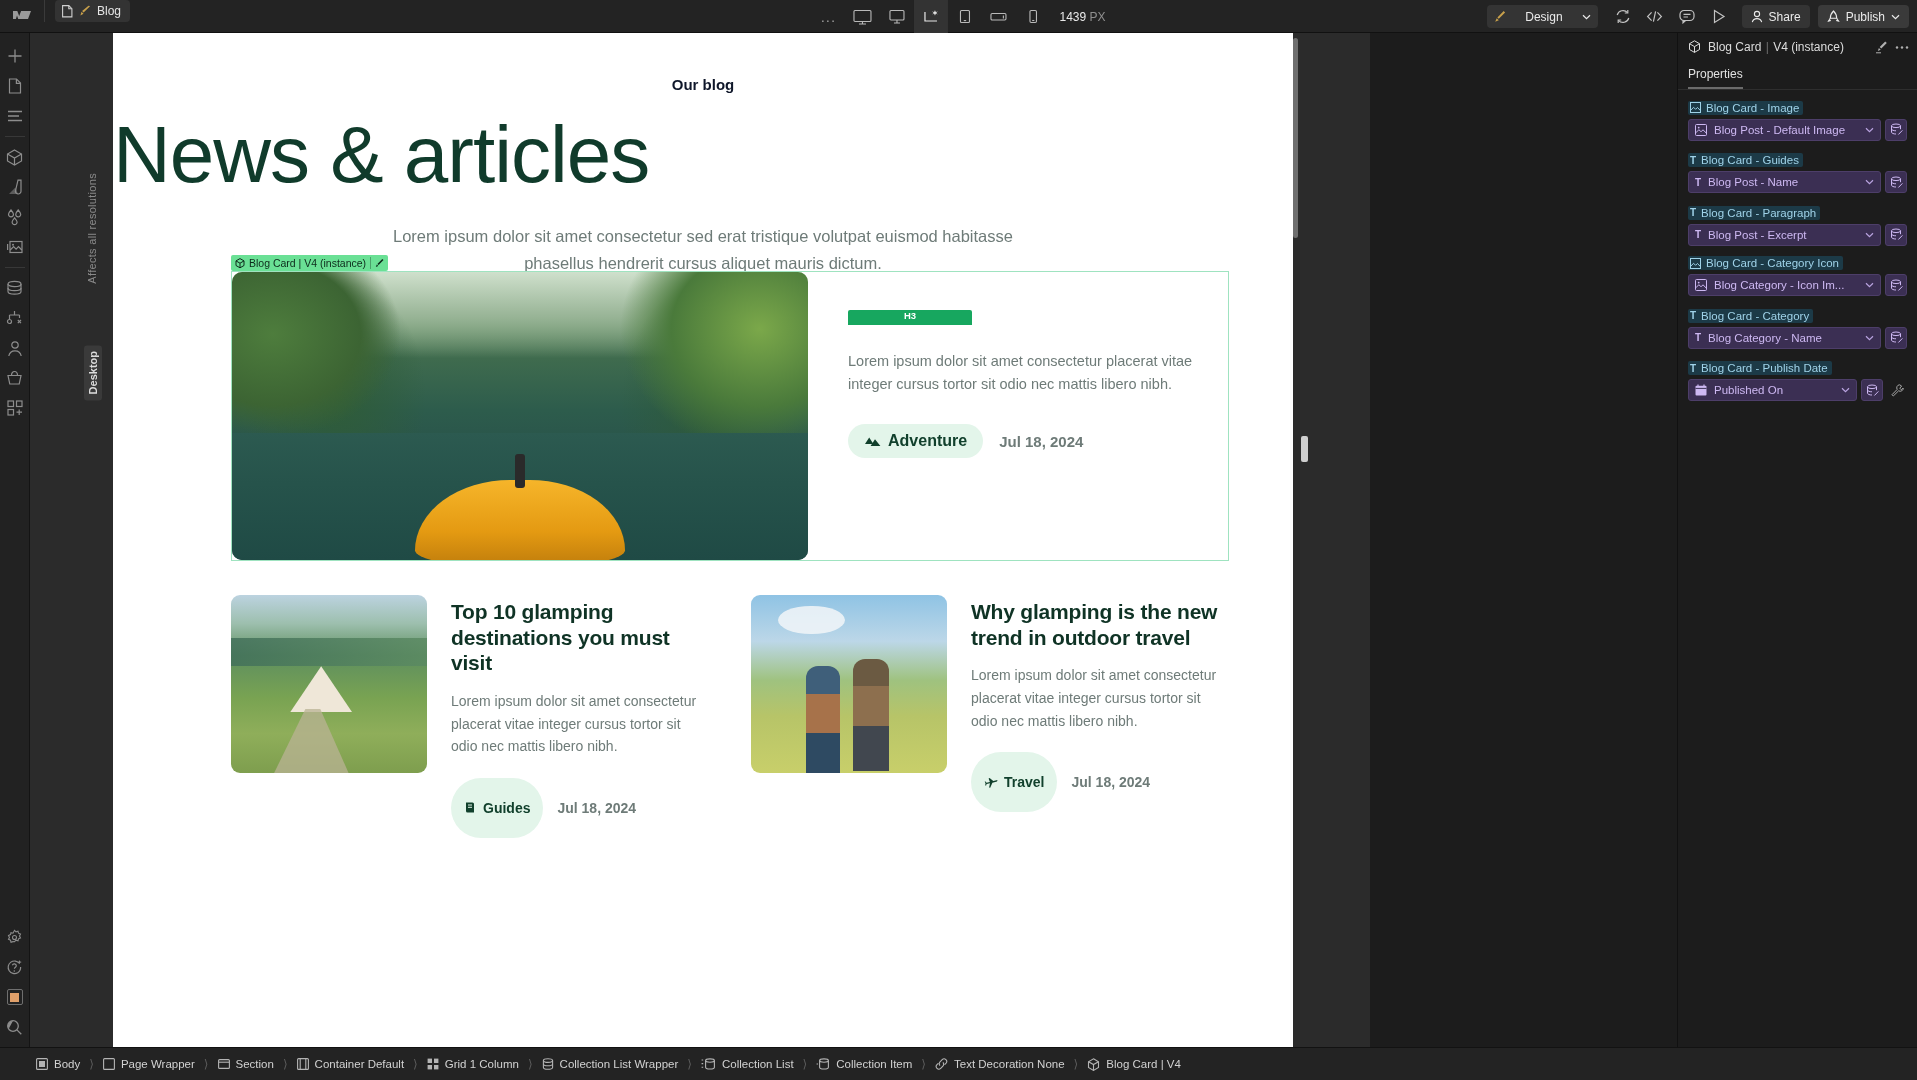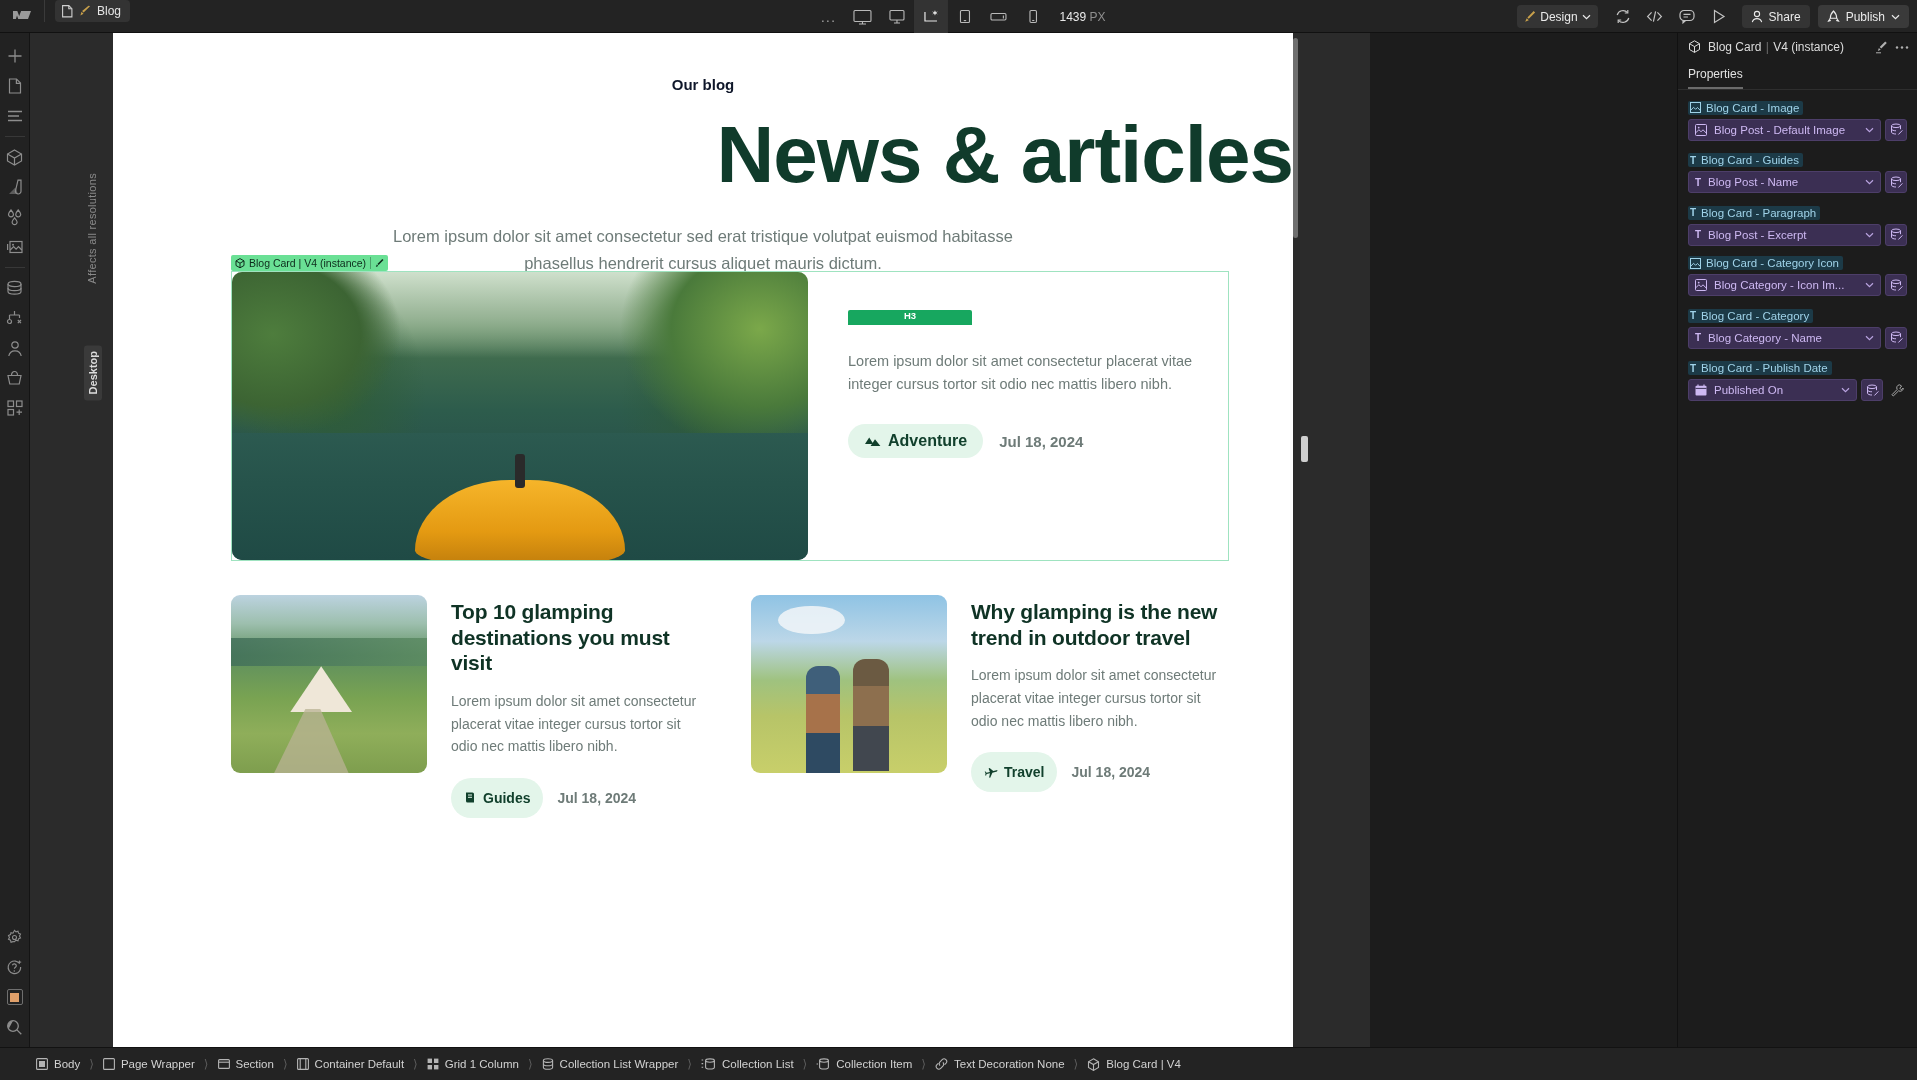--- a/index.html
+++ b/index.html
@@ -45,21 +45,21 @@
   }
   .bp.active { background: #333333; color: #e8e8e8; }
   .px-label { margin-left: 10px; font-size: 12px; color: #8f8f8f; }
   .px-label b { color: #e9e9e9; font-weight: 400; }
 
   .topbar-right {
     position: absolute; right: 8px; top: 0; height: 33px;
     display: flex; align-items: center; gap: 2px;
   }
   .design-pill {
-    display: flex; align-items: center; gap: 4px;
+    display: flex; align-items: center; gap: 19px;
     height: 23px; padding: 0 7px; margin-right: 8px;
     background: #343434; border-radius: 4px;
     font-size: 12px; color: #eaeaea;
   }
   .design-pill .pencil { color: #c8a04b; }
   .icon-btn {
     width: 30px; height: 33px; display: flex; align-items: center; justify-content: center;
     color: #c2c2c2;
   }
   .share-pill, .publish-pill {
@@ -121,24 +121,23 @@
     position: absolute; right: 62px; top: 403px; width: 7px; height: 26px;
     background: #cfcfcf; border-radius: 2px;
   }
 
   
   .eyebrow {
     margin-top: 43px; text-align: center;
     font-size: 15px; font-weight: bold; color: #0f172a;
   }
   .hero-title {
-    margin-top: 20px; text-align: right;
-    font-size: 80px; font-weight: bold; color: #103b2b; letter-spacing: -1px;
+    margin-top: 20px; text-align: left;
+    font-size: 80px; font-weight: normal; color: #103b2b; letter-spacing: -1px;
     line-height: 1.05;
-    margin-left: 39px;
   }
   .hero-sub {
     margin: 26px auto 0; width: 660px; text-align: center;
     font-size: 16.5px; color: #6e7b78; line-height: 1.62;
   }
 
   
   .comp-badge {
     position: absolute; left: 118px; top: 222px;
     display: flex; align-items: center; height: 16px;
@@ -209,21 +208,21 @@
   .card-p {
     margin-top: 22px; max-width: 372px;
     font-size: 14.5px; color: #6e7b78; line-height: 1.6;
   }
   .card-meta { margin-top: 28px; display: flex; align-items: center; gap: 16px; }
   .cat-pill {
     display: inline-flex; align-items: center; gap: 7px;
     padding: 8px 16px; border-radius: 999px;
     background: #e3f5ea; color: #11402c; font-size: 16px; font-weight: bold;
   }
-  .cat-pill.sm { padding: 12px 13px; font-size: 14px; gap: 6px;}
+  .cat-pill.sm { padding: 22px 13px; font-size: 14px; gap: 6px;}
   .meta-date { font-size: 15px; color: #6e7b78; font-weight: bold; }
   .meta-date.sm { font-size: 14px; }
 
   
   .grid2 {
     position: absolute; left: 118px; top: 562px; width: 998px;
     display: flex; gap: 42px;
   }
   .mini-card { width: 478px; display: flex; gap: 24px; }
   .mini-img { width: 196px; height: 178px; border-radius: 9px; flex: none; position: relative; overflow: hidden; }

